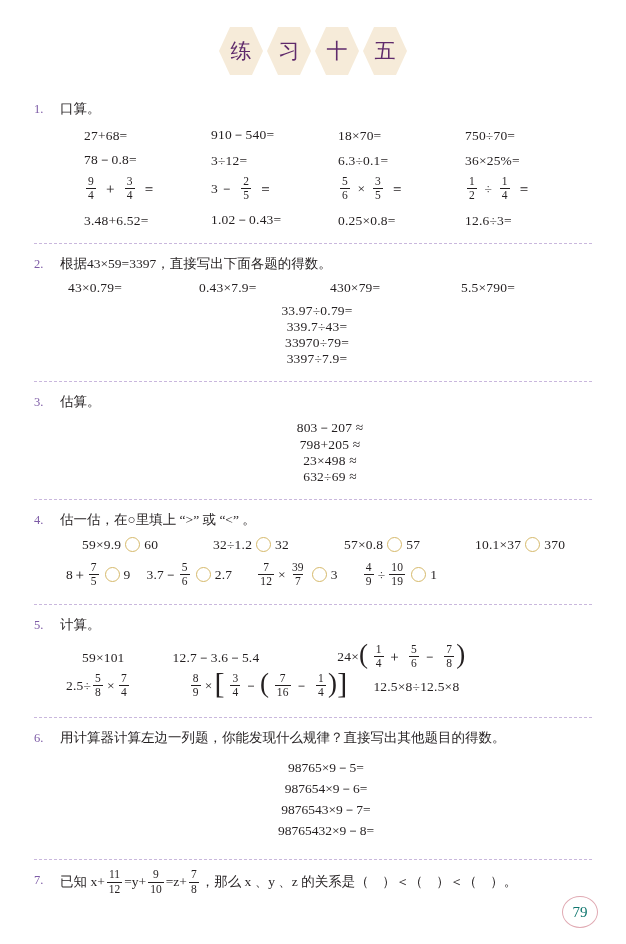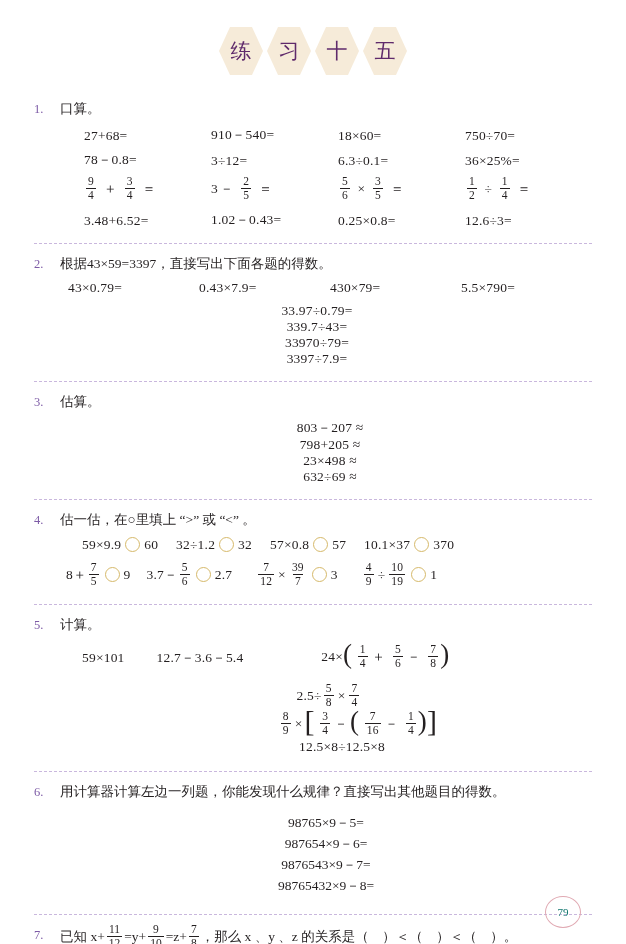--- a/index.html
+++ b/index.html
@@ -128,30 +128,30 @@
     margin: 0 4px;
     position: relative;
     top: -1px;
   }
 
   .op { margin: 0 2px; }
 
   
   .pagenum {
     position: absolute;
-    right: 45px;
+    right: 28px;
     bottom: 16px;
     width: 34px;
     height: 30px;
     border: 1.6px solid #e0a9b2;
     border-radius: 50%;
     display: flex;
     align-items: center;
     justify-content: center;
-    font-size: 11px;
+    font-size: 15px;
     color: #0f766e;
   }
 
   .sec { margin-top: 4px; }
   .two-col {
     display: flex;
     padding-left: 26px;
   }
   .two-col > div { flex: 1 1 0; }
   .col-lines div { padding: 1.5px 0; font-size: 13.5px; }
@@ -171,21 +171,21 @@
 
   <div class="prob sec" style="margin-top:22px;">
     <div class="prob-head">
       <div class="num">1.</div>
       <div class="stem">口算。</div>
     </div>
 
     <div class="row c4 r-ind" style="margin-top:6px;">
       <div class="cell">27+68=</div>
       <div class="cell">910－540=</div>
-      <div class="cell">18×60=</div>
+      <div class="cell">18×70=</div>
       <div class="cell">750÷70=</div>
     </div>
     <div class="row c4 r-ind" style="margin-top:7px;">
       <div class="cell">78－0.8=</div>
       <div class="cell">3÷12=</div>
       <div class="cell">6.3÷0.1=</div>
       <div class="cell">36×25%=</div>
     </div>
 
     <div class="row c4 r-ind" style="margin-top:7px;">
@@ -280,21 +280,21 @@
   </div>
 
   <div class="divider" style="margin-top:14px;"></div>
 
   <div class="prob">
     <div class="prob-head">
       <div class="num">4.</div>
       <div class="stem">估一估，在○里填上 “&gt;” 或 “&lt;” 。</div>
     </div>
 
-    <div class="row" style="margin-top:6px;padding-left:48px;">
+    <div class="row" style="margin-top:6px;padding-left:48px;gap:37px;">
       <div class="cell">
         <span>59×9.9</span><span class="circ"></span><span>60</span>
       </div>
       <div class="cell" style="margin-left:18px;">
         <span>32÷1.2</span><span class="circ"></span><span>32</span>
       </div>
       <div class="cell" style="margin-left:18px;">
         <span>57×0.8</span><span class="circ"></span><span>57</span>
       </div>
       <div class="cell" style="margin-left:18px;">
@@ -339,39 +339,39 @@
   <div class="divider" style="margin-top:14px;"></div>
 
   <div class="prob">
     <div class="prob-head">
       <div class="num">5.</div>
       <div class="stem">计算。</div>
     </div>
 
     <div class="row" style="margin-top:8px;padding-left:48px;">
       <div class="cell">59×101</div>
-      <div class="cell" style="margin-left:32px;">12.7－3.6－5.4</div>
+      <div class="cell" style="margin-left:48px;">12.7－3.6－5.4</div>
       <div class="cell" style="margin-left:78px;">
         <span>24×</span><span class="paren-big">(</span>
         <span class="frac">
             <span class="nu">1</span>
             <span class="de">4</span>
           </span><span class="op">＋</span>
         <span class="frac">
             <span class="nu">5</span>
             <span class="de">6</span>
           </span><span class="op">－</span>
         <span class="frac">
             <span class="nu">7</span>
             <span class="de">8</span>
           </span><span class="paren-big">)</span>
       </div>
     </div>
 
-    <div class="row" style="margin-top:11px;padding-left:32px;flex-direction:column;">
+    <div class="row" style="margin-top:1px;padding-left:32px;">
       <div class="cell">
         2.5÷<span class="frac">
             <span class="nu">5</span>
             <span class="de">8</span>
           </span><span class="op">×</span><span class="frac">
             <span class="nu">7</span>
             <span class="de">4</span>
           </span>
       </div>
       <div class="cell" style="margin-left:58px;">

